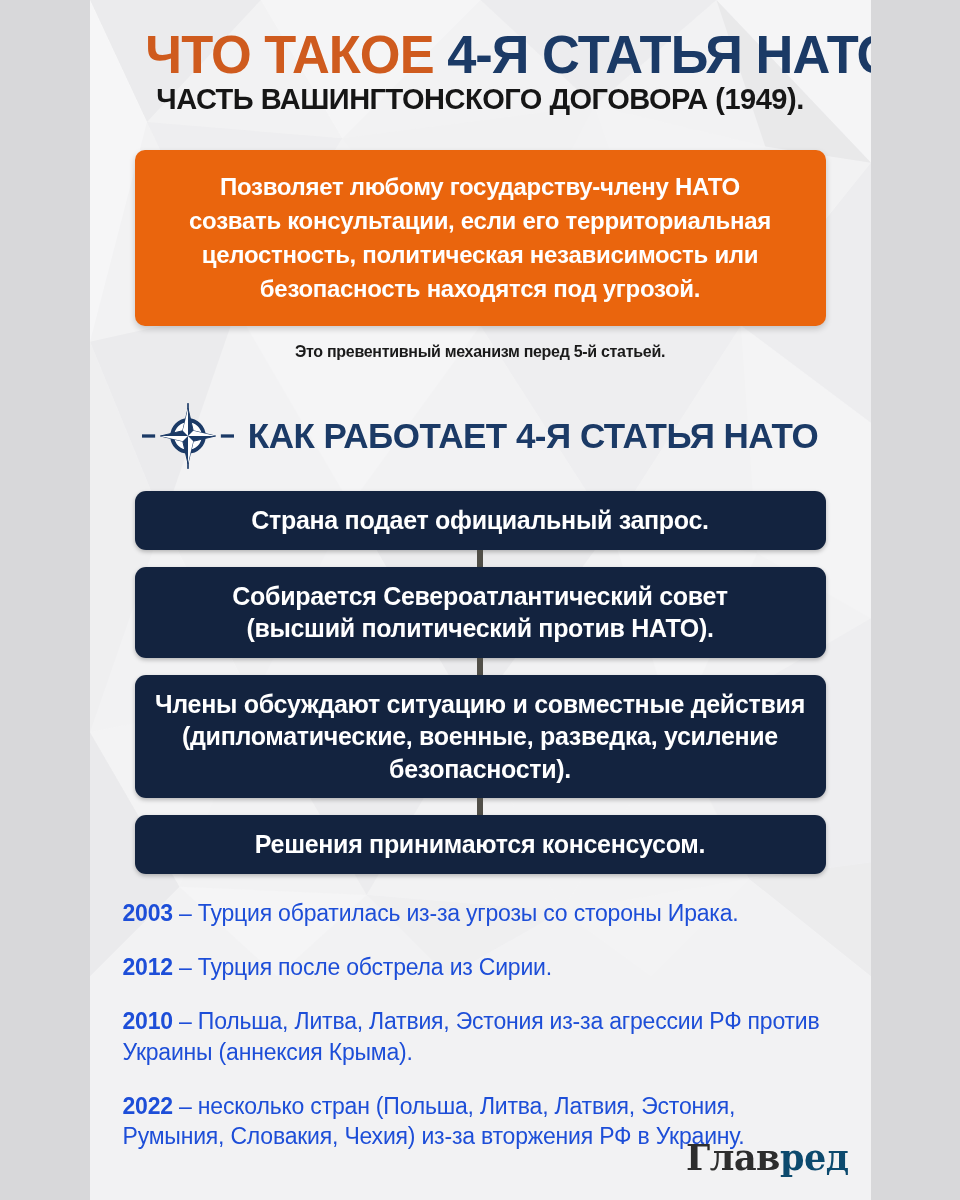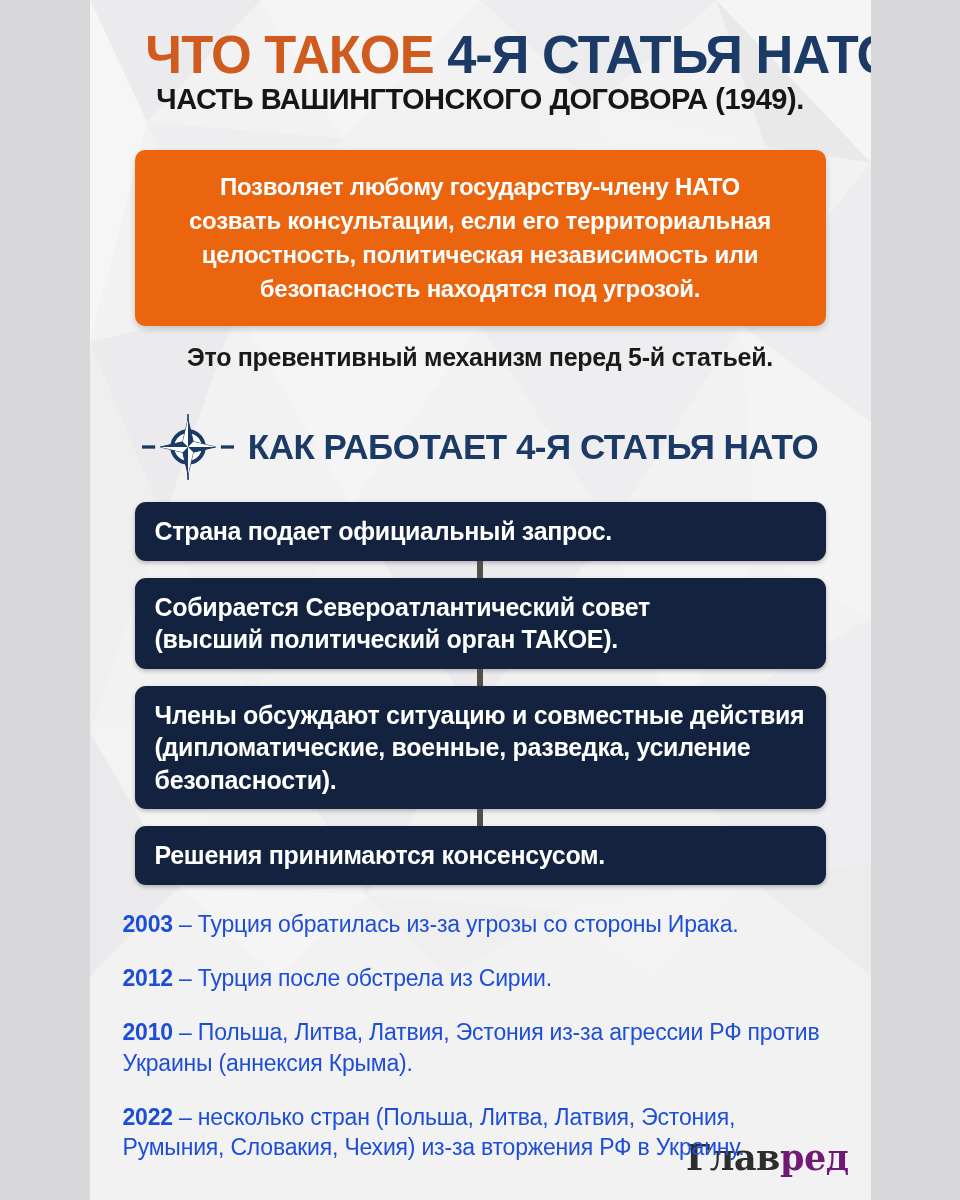--- a/index.html
+++ b/index.html
@@ -57,21 +57,21 @@
     font-weight: 700;
     text-align: center;
     line-height: 1.42;
     box-shadow: 0 3px 6px rgba(0,0,0,0.18);
     letter-spacing: -0.3px;
   }
 
   .note {
     margin-top: 17px;
     text-align: center;
-    font-size: 25px;
+    font-size: 16px;
     font-weight: 700;
     color: #1a1a1a;
     letter-spacing: -0.3px;
   }
 
   .section-heading {
     display: flex;
     align-items: center;
     justify-content: center;
     gap: 14px;
@@ -88,21 +88,21 @@
   }
   .compass { width: 92px; height: 66px; flex: 0 0 auto; }
 
   .flow { margin-top: 22px; }
   .step-box {
     background: #13233f;
     border-radius: 11px;
     color: #ffffff;
     font-size: 25px;
     font-weight: 700;
-    text-align: left;
+    text-align: center;
     padding: 13px 20px;
     line-height: 1.3;
     box-shadow: 0 2px 4px rgba(0,0,0,0.25);
     letter-spacing: -0.3px;
   }
   .step-line { display: block; }
   .step-line:empty { display: none; }
   .connector {
     width: 6px;
     height: 17px;
@@ -127,21 +127,21 @@
   .logo {
     position: absolute;
     right: 22px;
     bottom: 22px;
     font-family: "DejaVu Serif", "Liberation Serif", serif;
     font-size: 35px;
     font-weight: 700;
     letter-spacing: -0.5px;
   }
   .logo-dark { color: #2d2d2d; }
-  .logo-orange { color: #701a75; }
+  .logo-orange { color: #0c4a6e; }
 </style>
 </head>
 <body>
 
 <div class="poster">
 
   <svg class="bg-pattern" viewBox="0 0 960 1200" preserveAspectRatio="none" aria-hidden="true">
     <rect x="0" y="0" width="960" height="1200" fill="#f2f2f3"></rect>
     <g opacity="0.75">
       <polygon points="0,0 210,0 70,150" fill="#e9e9eb"></polygon>
@@ -205,21 +205,21 @@
     </div>
 
     <div class="flow">
       <div class="step-box">
         <span class="step-line">Страна подает официальный запрос.</span>
 
       </div>
       <div class="connector"></div>
       <div class="step-box">
         <span class="step-line">Собирается Североатлантический совет</span>
-        <span class="step-line">(высший политический орган ТАКОЕ).</span>
+        <span class="step-line">(высший политический против НАТО).</span>
       </div>
       <div class="connector"></div>
       <div class="step-box">
         <span class="step-line">Члены обсуждают ситуацию и совместные действия</span>
         <span class="step-line">(дипломатические, военные, разведка, усиление безопасности).</span>
       </div>
       <div class="connector"></div>
       <div class="step-box">
         <span class="step-line">Решения принимаются консенсусом.</span>
 

